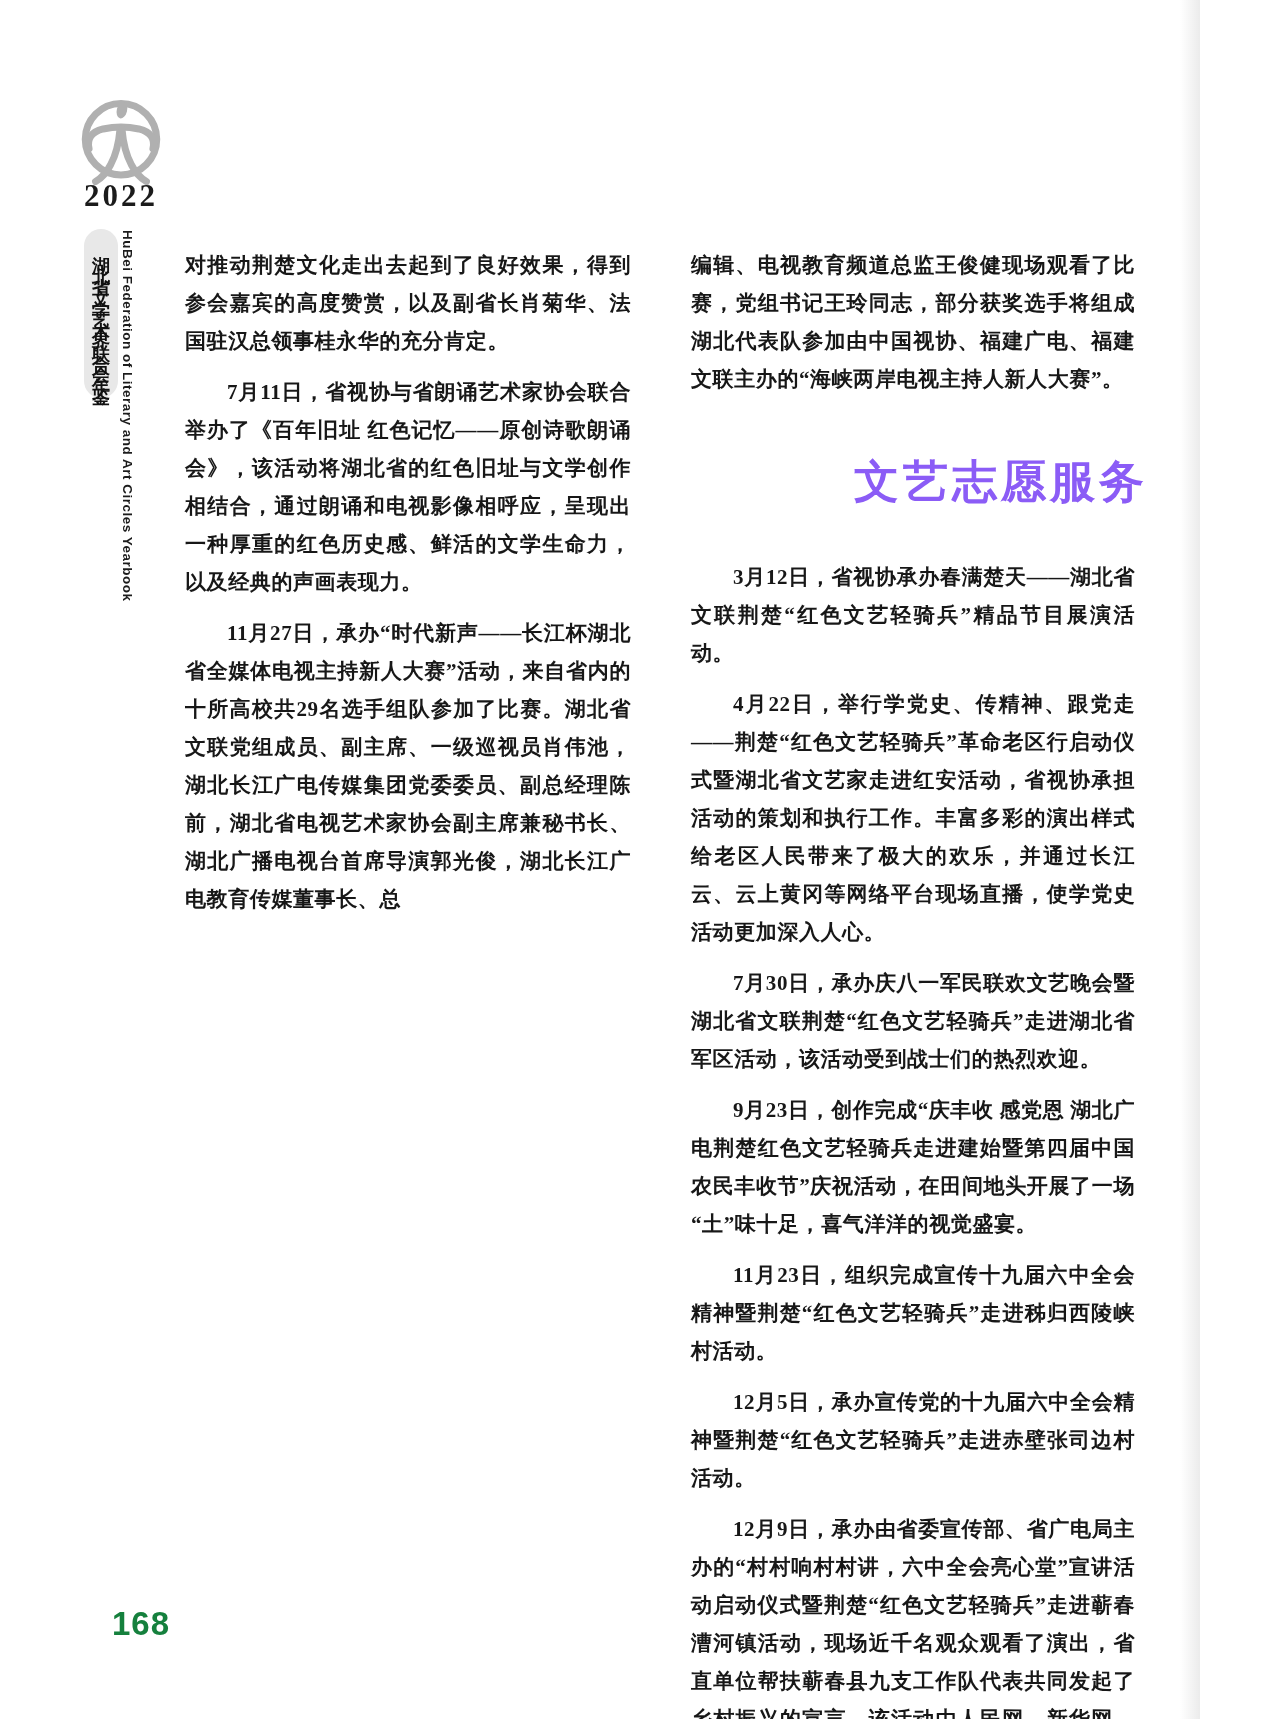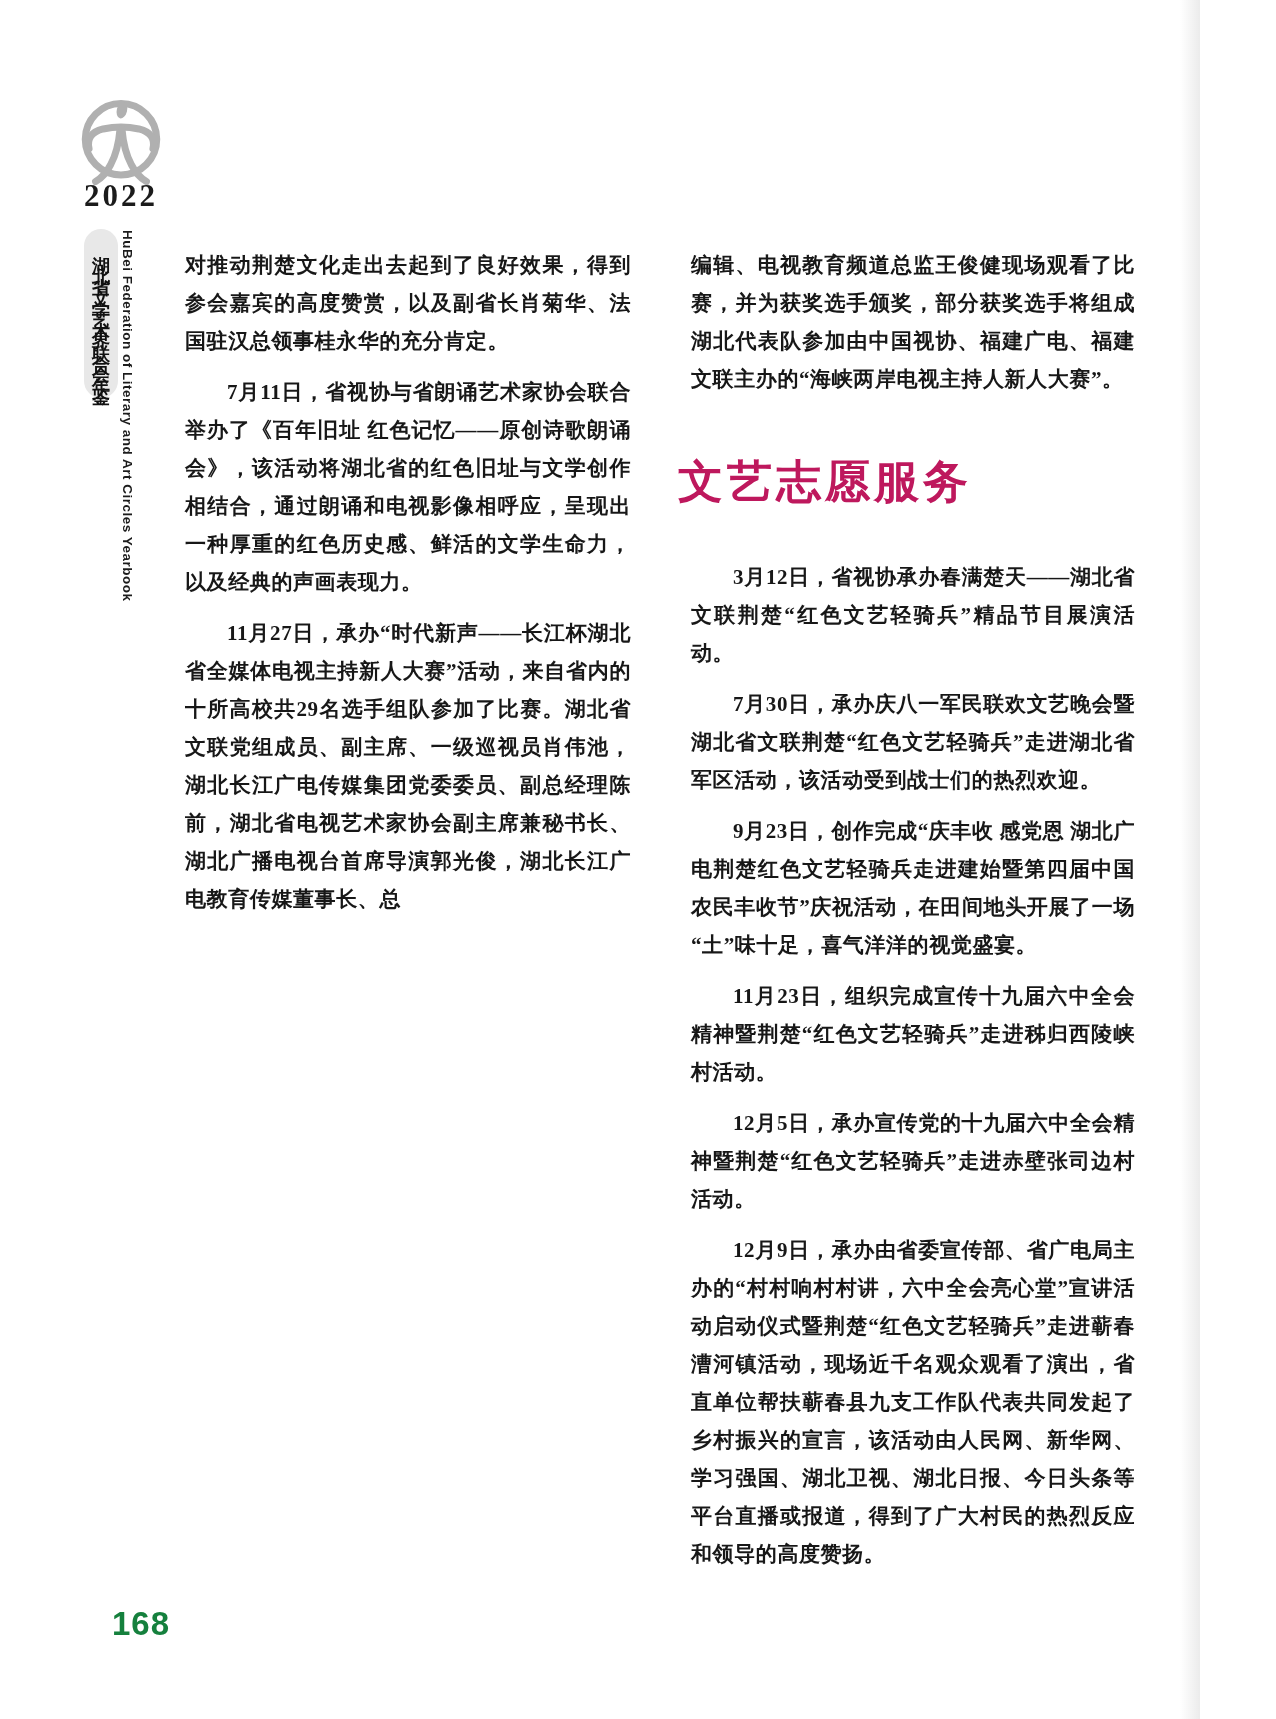--- a/index.html
+++ b/index.html
@@ -63,23 +63,23 @@
   .col p { margin: 13px; text-indent: 2em; }
   .col p.noindent { text-indent: 0; }
 
   .section-heading {
     margin: 58px 0 50px 0;
     font-family: "Liberation Sans", "DejaVu Sans", sans-serif;
     font-weight: 700;
     font-size: 45px;
     line-height: 52px;
     letter-spacing: 4px;
-    text-align: left;
+    text-align: right;
     text-indent: 0;
-    color: #be185d;
+    color: #8b5cf6;
   }
 
   
   .page-number {
     position: absolute; left: 112px; top: 1605px;
     font-family: "Liberation Sans", "DejaVu Sans", sans-serif;
     font-weight: 700; font-size: 33px; letter-spacing: 1px; color: #15803d;
   }
 </style>
 </head>
@@ -105,23 +105,24 @@
   <div class="sidebar-cn">湖北省文学艺术界联合会年鉴</div>
   <div class="sidebar-en">HuBei Federation of Literary and Art Circles Yearbook</div>
 
   <div class="col col-left">
     <p class="noindent">对推动荆楚文化走出去起到了良好效果，得到参会嘉宾的高度赞赏，以及副省长肖菊华、法国驻汉总领事桂永华的充分肯定。</p>
     <p>7月11日，省视协与省朗诵艺术家协会联合举办了《百年旧址 红色记忆——原创诗歌朗诵会》，该活动将湖北省的红色旧址与文学创作相结合，通过朗诵和电视影像相呼应，呈现出一种厚重的红色历史感、鲜活的文学生命力，以及经典的声画表现力。</p>
     <p>11月27日，承办“时代新声——长江杯湖北省全媒体电视主持新人大赛”活动，来自省内的十所高校共29名选手组队参加了比赛。湖北省文联党组成员、副主席、一级巡视员肖伟池，湖北长江广电传媒集团党委委员、副总经理陈前，湖北省电视艺术家协会副主席兼秘书长、湖北广播电视台首席导演郭光俊，湖北长江广电教育传媒董事长、总</p>
   </div>
 
   <div class="col col-right">
-    <p class="noindent">编辑、电视教育频道总监王俊健现场观看了比赛，并为获奖选手颁奖，部分获奖选手将组成湖北代表队参加由中国视协、福建广电、福建文联主办的“海峡两岸电视主持人新人大赛”。</p>
+    <p class="noindent">编辑、电视教育频道总监王俊健现场观看了比赛，党组书记王玲同志，部分获奖选手将组成湖北代表队参加由中国视协、福建广电、福建文联主办的“海峡两岸电视主持人新人大赛”。</p>
     <h1 class="section-heading">文艺志愿服务</h1>
     <p>3月12日，省视协承办春满楚天——湖北省文联荆楚“红色文艺轻骑兵”精品节目展演活动。</p>
+    <p>4月22日，举行学党史、传精神、跟党走——荆楚“红色文艺轻骑兵”革命老区行启动仪式暨湖北省文艺家走进红安活动，省视协承担活动的策划和执行工作。丰富多彩的演出样式给老区人民带来了极大的欢乐，并通过长江云、云上黄冈等网络平台现场直播，使学党史活动更加深入人心。</p>
     <p>7月30日，承办庆八一军民联欢文艺晚会暨湖北省文联荆楚“红色文艺轻骑兵”走进湖北省军区活动，该活动受到战士们的热烈欢迎。</p>
     <p>9月23日，创作完成“庆丰收 感党恩 湖北广电荆楚红色文艺轻骑兵走进建始暨第四届中国农民丰收节”庆祝活动，在田间地头开展了一场“土”味十足，喜气洋洋的视觉盛宴。</p>
     <p>11月23日，组织完成宣传十九届六中全会精神暨荆楚“红色文艺轻骑兵”走进秭归西陵峡村活动。</p>
     <p>12月5日，承办宣传党的十九届六中全会精神暨荆楚“红色文艺轻骑兵”走进赤壁张司边村活动。</p>
     <p>12月9日，承办由省委宣传部、省广电局主办的“村村响村村讲，六中全会亮心堂”宣讲活动启动仪式暨荆楚“红色文艺轻骑兵”走进蕲春漕河镇活动，现场近千名观众观看了演出，省直单位帮扶蕲春县九支工作队代表共同发起了乡村振兴的宣言，该活动由人民网、新华网、学习强国、湖北卫视、湖北日报、今日头条等平台直播或报道，得到了广大村民的热烈反应和领导的高度赞扬。</p>
   </div>
 
   <div class="page-number">168</div>
 
 </div>

